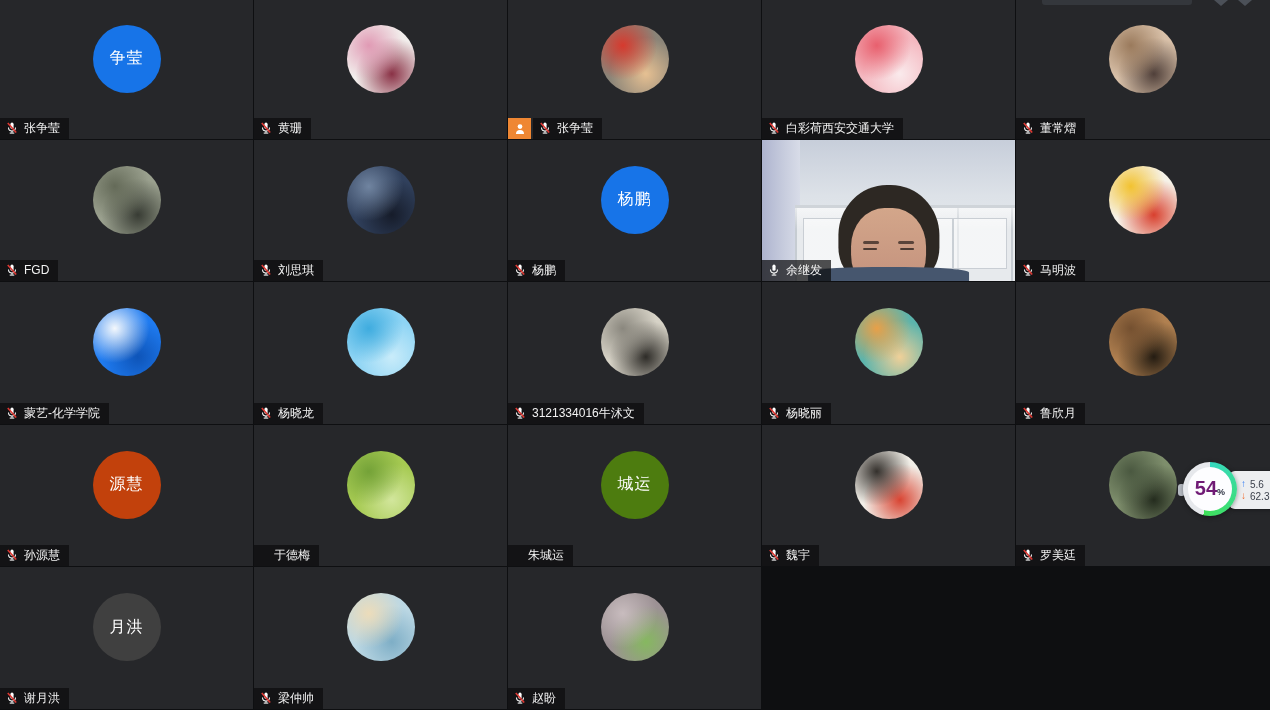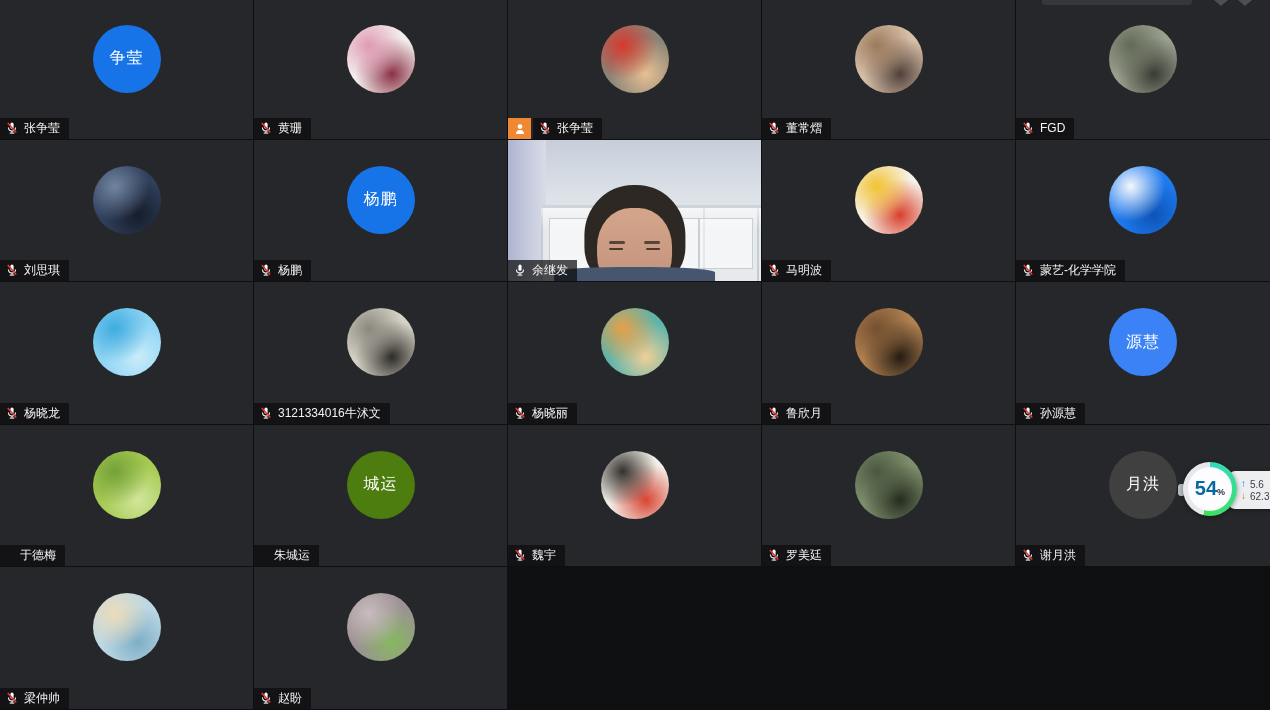--- a/index.html
+++ b/index.html
@@ -63,21 +63,21 @@
   .nw-pill { position:absolute; left:46px; top:9px; width:60px; height:38px;
     background:rgba(248,249,251,0.95); border-radius:6px 0 0 6px;
     box-shadow:0 1px 4px rgba(0,0,0,.35); display:flex; flex-direction:column;
     justify-content:center; gap:1px; padding-left:12px; }
   .nw-row { display:flex; align-items:center; gap:4px; font-size:10px; color:#3a3f4a; }
   .nw-arrow { font-size:10px; line-height:10px; font-weight:bold; }
   .nw-ring { position:absolute; left:0; top:0; width:54px; height:54px; border-radius:50%;
     box-shadow:0 1px 5px rgba(0,0,0,.4); display:flex; align-items:center; justify-content:center; }
   .nw-inner { width:44px; height:44px; border-radius:50%; background:#fdfdff;
     display:flex; align-items:baseline; justify-content:center; padding-top:11px; }
-  .nw-pct { font-size:20px; font-weight:bold; color:#0369a1; line-height:20px; }
+  .nw-pct { font-size:20px; font-weight:bold; color:#701a75; line-height:20px; }
   .nw-sign { font-size:9px; font-weight:bold; color:#2b3040; }
   .nw-notch { position:absolute; left:-5px; top:22px; width:7px; height:12px; background:#b9bec6; border-radius:3px; }
 
   
   #top-remnant { position:absolute; top:0; right:0; width:230px; height:6px; overflow:hidden; z-index:8; }
   .rem-bar { position:absolute; left:0; top:0; width:150px; height:5px; background:#34373c; border-radius:0 0 3px 3px; }
   .rem-tri { position:absolute; top:0; width:0; height:0;
     border-left:7px solid transparent; border-right:7px solid transparent; border-top:6px solid #4b5058; }
 </style>
 </head>
@@ -129,20 +129,36 @@
       </div>
       <div class="nametag">
         <svg class="mic" viewBox="0 0 16 16">
           <rect x="6.2" y="1.8" width="3.6" height="7" rx="1.8" fill="#ffffff"></rect>
           <path d="M4 7.5 a4 4 0 0 0 8 0" fill="none" stroke="#ffffff" stroke-width="1.2"></path>
           <line x1="8" y1="11.5" x2="8" y2="13.4" stroke="#ffffff" stroke-width="1.2"></line>
           <line x1="5.4" y1="13.8" x2="10.6" y2="13.8" stroke="#ffffff" stroke-width="1.2"></line>
           <line class="slash" x1="3.2" y1="2.2" x2="12.8" y2="13.2" stroke="#e03a34" stroke-width="1.8"></line>
         </svg>
         <span class="pname">张争莹</span>
+      </div>
+    </div>
+  </div>
+      <div class="tile">
+    <div class="avatar" style="background: radial-gradient(circle at 32% 30%, rgb(232, 96, 110) 0%, rgba(0, 0, 0, 0) 52%), radial-gradient(circle at 66% 72%, rgb(250, 234, 236) 0%, rgba(0, 0, 0, 0) 55%), rgb(244, 184, 192);"></div>
+    <div class="label-row">
+
+      <div class="nametag">
+        <svg class="mic" viewBox="0 0 16 16">
+          <rect x="6.2" y="1.8" width="3.6" height="7" rx="1.8" fill="#ffffff"></rect>
+          <path d="M4 7.5 a4 4 0 0 0 8 0" fill="none" stroke="#ffffff" stroke-width="1.2"></path>
+          <line x1="8" y1="11.5" x2="8" y2="13.4" stroke="#ffffff" stroke-width="1.2"></line>
+          <line x1="5.4" y1="13.8" x2="10.6" y2="13.8" stroke="#ffffff" stroke-width="1.2"></line>
+          <line class="slash" x1="3.2" y1="2.2" x2="12.8" y2="13.2" stroke="#e03a34" stroke-width="1.8"></line>
+        </svg>
+        <span class="pname">白彩荷西安交通大学</span>
       </div>
     </div>
   </div>
       <div class="tile">
     <div class="avatar" style="background: radial-gradient(circle at 32% 30%, rgb(154, 122, 92) 0%, rgba(0, 0, 0, 0) 52%), radial-gradient(circle at 66% 72%, rgb(80, 64, 58) 0%, rgba(0, 0, 0, 0) 55%), rgb(216, 192, 168);"></div>
     <div class="label-row">
 
       <div class="nametag">
         <svg class="mic" viewBox="0 0 16 16">
           <rect x="6.2" y="1.8" width="3.6" height="7" rx="1.8" fill="#ffffff"></rect>
@@ -323,21 +339,21 @@
           <path d="M4 7.5 a4 4 0 0 0 8 0" fill="none" stroke="#ffffff" stroke-width="1.2"></path>
           <line x1="8" y1="11.5" x2="8" y2="13.4" stroke="#ffffff" stroke-width="1.2"></line>
           <line x1="5.4" y1="13.8" x2="10.6" y2="13.8" stroke="#ffffff" stroke-width="1.2"></line>
           <line class="slash" x1="3.2" y1="2.2" x2="12.8" y2="13.2" stroke="#e03a34" stroke-width="1.8"></line>
         </svg>
         <span class="pname">鲁欣月</span>
       </div>
     </div>
   </div>
       <div class="tile">
-    <div class="avatar initials" style="background: #3b82f6;">源慧</div>
+    <div class="avatar initials" style="background: #c2410c;">源慧</div>
     <div class="label-row">
 
       <div class="nametag">
         <svg class="mic" viewBox="0 0 16 16">
           <rect x="6.2" y="1.8" width="3.6" height="7" rx="1.8" fill="#ffffff"></rect>
           <path d="M4 7.5 a4 4 0 0 0 8 0" fill="none" stroke="#ffffff" stroke-width="1.2"></path>
           <line x1="8" y1="11.5" x2="8" y2="13.4" stroke="#ffffff" stroke-width="1.2"></line>
           <line x1="5.4" y1="13.8" x2="10.6" y2="13.8" stroke="#ffffff" stroke-width="1.2"></line>
           <line class="slash" x1="3.2" y1="2.2" x2="12.8" y2="13.2" stroke="#e03a34" stroke-width="1.8"></line>
         </svg>

